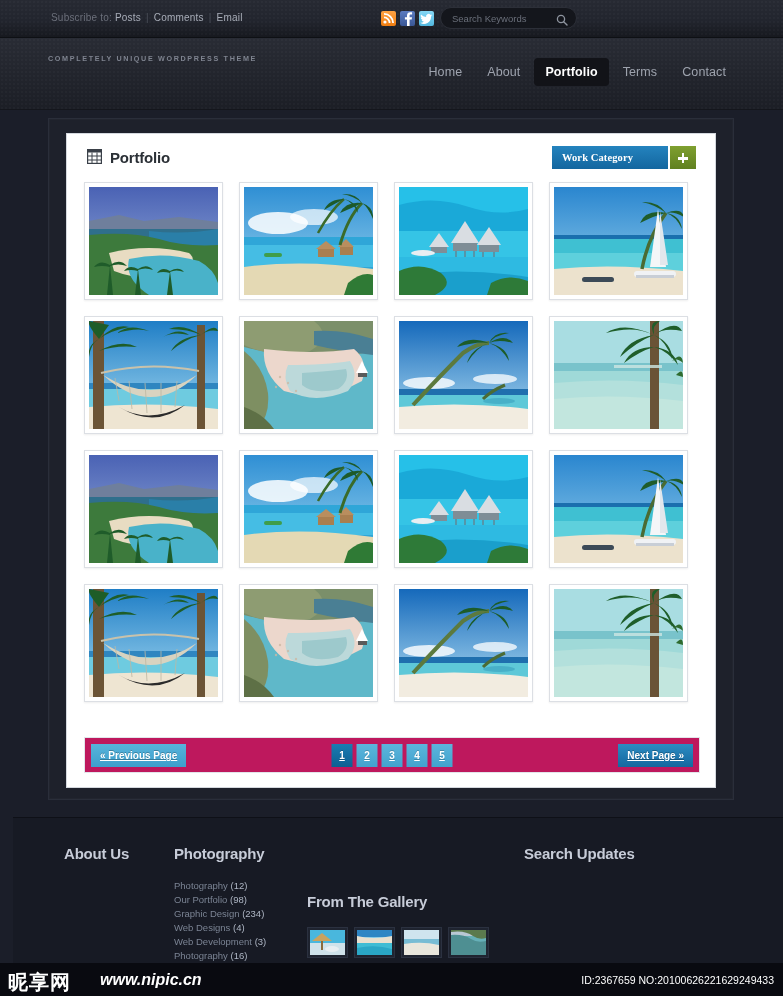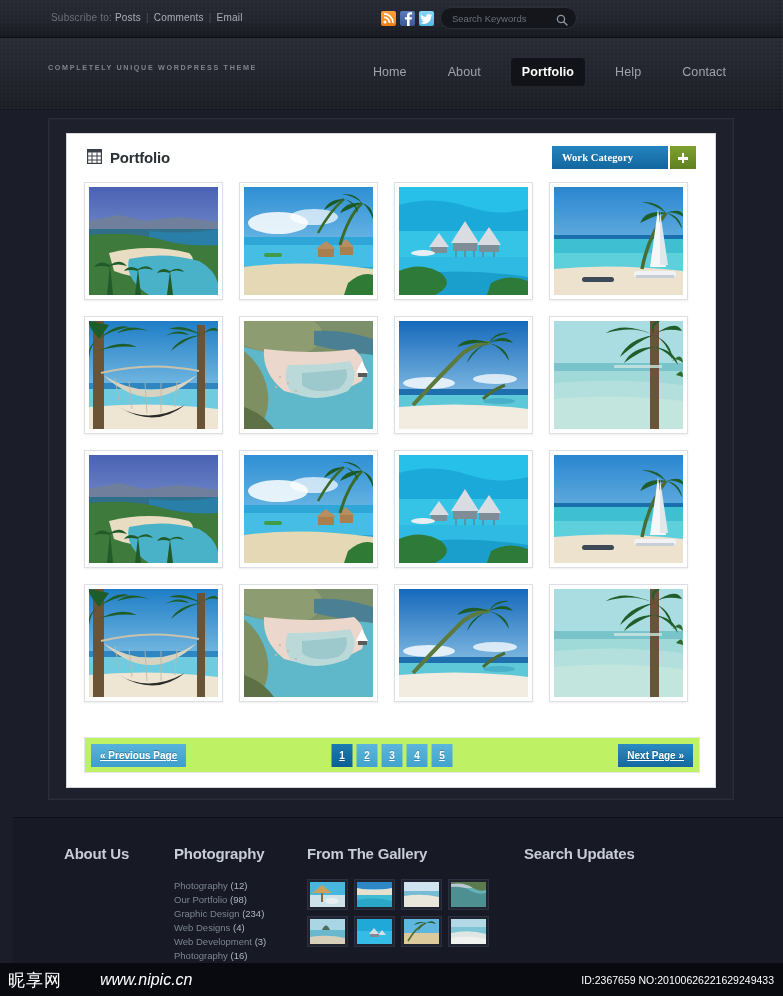--- a/index.html
+++ b/index.html
@@ -52,24 +52,24 @@
       linear-gradient(to bottom, rgba(255,255,255,.03), rgba(0,0,0,.18));
     border-bottom:1px solid #14161c;
   }
   .logo { position:absolute; left:48px; top:13px; }
   .logo .name {
     font-size:31px; font-weight:bold; line-height:31px; letter-spacing:-1px;
     color:#f2f3f6; text-shadow:0 2px 0 rgba(0,0,0,.6);
   }
   .logo .name .b2 { color:#ffffff; }
   .logo .tag {
-    margin-top:12px; font-size:7.2px; letter-spacing:1.65px;
+    margin-top:3px; font-size:7.2px; letter-spacing:1.65px;
     color:#7e838f; font-weight:bold;
   }
-  .nav { position:absolute; right:46px; top:20px; display:flex; align-items:flex-start; gap:19px; }
+  .nav { position:absolute; right:46px; top:20px; display:flex; align-items:flex-start; gap:3px; }
   .nav a {
     display:block; padding:7px 11px; font-size:12.5px; color:#9ea3ae;
     text-decoration:none; border-radius:4px; letter-spacing:.1px;
   }
   .nav a.active { background:#121318; color:#ffffff; font-weight:bold; }
 
   
   .frame {
     position:absolute; left:48px; top:118px; width:686px; height:682px;
     background:#1e212b; border:1px solid #2a2e3a;
@@ -111,21 +111,21 @@
   }
   .thumb {
     width:139px; height:118px; padding:4px; background:#fff;
     border:1px solid #dcdfe4; box-shadow:0 1px 2px rgba(0,0,0,.07);
   }
   .thumb .ph { width:129px; height:108px; position:relative; overflow:hidden; }
 
   
   .pager {
     position:absolute; left:17px; bottom:14px; width:616px; height:36px;
-    background:#bef264; border:1px solid #e2e5ea;
+    background:#be185d; border:1px solid #e2e5ea;
   }
   .pbtn {
     position:absolute; top:6px; height:23px; line-height:23px;
     font-size:10px; font-weight:bold; color:#ffffff; padding:0 9px;
     text-shadow:0 -1px 0 rgba(0,0,0,.25);
   }
   .pbtn.prev { left:6px; background:linear-gradient(to bottom,#57b3db,#3d9fcc); }
   .pbtn.next { right:6px; background:linear-gradient(to bottom,#2b8cc2,#15679f); }
   .pnums { position:absolute; left:50%; transform:translateX(-50%); top:6px; display:flex; gap:4px; }
   .pnum {
@@ -157,25 +157,25 @@
   }
   .gthumb .gph { width:35px; height:25px; overflow:hidden; position:relative; }
 
   
   .wm {
     position:absolute; left:0; top:963px; width:783px; height:33px;
     background:#090a10;
   }
   .wm .cn {
     position:absolute; left:8px; top:6px;
-    font-size:17px; font-weight:normal; color:#ffffff; letter-spacing:1px;
+    font-size:20px; font-weight:bold; color:#ffffff; letter-spacing:1px;
   }
   .wm .url {
     position:absolute; left:100px; top:8px;
-    font-size:16px; font-weight:normal; font-style:italic; color:#ffffff;
+    font-size:16px; font-weight:bold; font-style:italic; color:#ffffff;
   }
   .wm .id {
     position:absolute; right:9px; top:11px;
     font-size:10.5px; color:#ffffff;
   }
   .dots {
     position:absolute; inset:0;
     background-image: radial-gradient(rgba(255,255,255,.025) 1px, transparent 1px);
     background-size:4px 4px;
     pointer-events:none;
@@ -228,21 +228,21 @@
 
   <div class="header">
     <div class="dots"></div>
     <div class="logo">
       <div class="tag">COMPLETELY UNIQUE WORDPRESS THEME</div>
     </div>
     <div class="nav">
       <a href="#">Home</a>
       <a href="#">About</a>
       <a href="#" class="active">Portfolio</a>
-      <a href="#">Help</a>
+      <a href="#">Terms</a>
       <a href="#">Contact</a>
     </div>
   </div>
 
   <div class="frame"></div>
 
   <div class="panel">
     <div class="panel-head">
       <span class="grid-icon">
         <svg width="15" height="15" viewBox="0 0 15 15">
@@ -748,21 +748,21 @@
       <ul>
         <li><a href="#" style="color:inherit;text-decoration:none">Photography</a> <span class="cnt">(12)</span></li>
         <li><a href="#" style="color:inherit;text-decoration:none">Our Portfolio</a> <span class="cnt">(98)</span></li>
         <li><a href="#" style="color:inherit;text-decoration:none">Graphic Design</a> <span class="cnt">(234)</span></li>
         <li><a href="#" style="color:inherit;text-decoration:none">Web Designs</a> <span class="cnt">(4)</span></li>
         <li><a href="#" style="color:inherit;text-decoration:none">Web Development</a> <span class="cnt">(3)</span></li>
         <li><a href="#" style="color:inherit;text-decoration:none">Photography</a> <span class="cnt">(16)</span></li>
       </ul>
     </div>
 
-    <div class="fcol" style="left:294px; width:190px;">
+    <div class="fcol" style="left:294px; width:190px;margin-top:48px;">
       <h3>From The Gallery</h3>
       <div class="gallery-grid">
         <a class="gthumb" href="#">
             <div class="gph">
           <svg width="35" height="25" viewBox="0 0 35 25" preserveAspectRatio="none">
                 <rect width="35" height="25" fill="#49b7dd"></rect>
                 <rect y="13" width="35" height="12" fill="#cfe2ea"></rect>
                 <path d="M2 11 L12 3 L22 11z" fill="#c9a25e"></path>
                 <rect x="11" y="11" width="2" height="9" fill="#8a6b3c"></rect>
                 <ellipse cx="22" cy="19" rx="7" ry="3" fill="#e8eef1"></ellipse>

